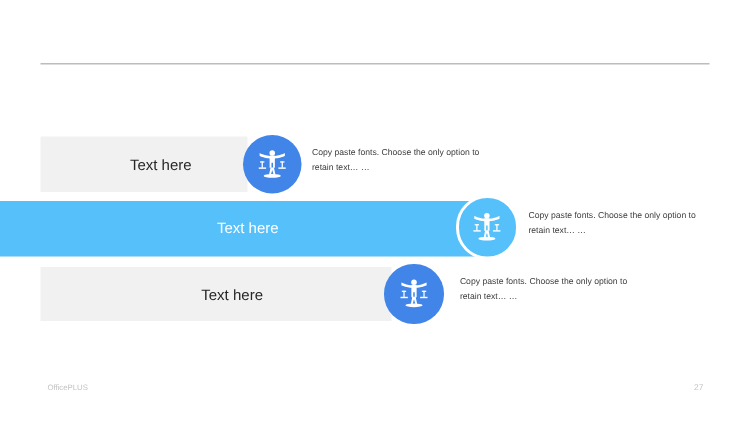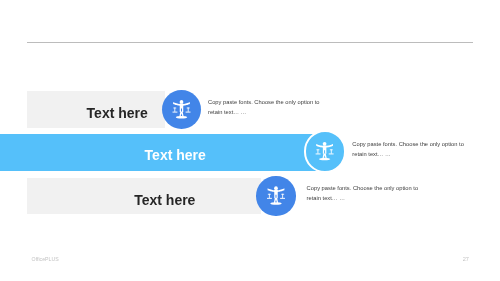--- a/index.html
+++ b/index.html
@@ -7,21 +7,21 @@
   body{width:500px;height:281px;overflow:hidden;
        font-family:"Liberation Sans",sans-serif;
        -webkit-font-smoothing:antialiased;}
   .slide{position:relative;width:500px;height:281px;background:#fff;overflow:hidden;}
   .divider{position:absolute;left:27px;top:42px;width:446px;height:1px;background:#bcbcbc;}
 
   .panel{position:absolute;}
   .panel.grey{background:#f1f1f1;}
   .panel.blue{background:#55c0fa;}
 
-  .label{position:absolute;font-weight:bold;font-size:14px;color:#262626;white-space:nowrap;}
+  .label{position:absolute;font-weight:normal;font-size:10px;color:#262626;white-space:nowrap;}
   .label.white{color:#ffffff;}
 
   .circle{position:absolute;border-radius:50%;box-sizing:border-box;}
   .circle.dark{background:#4285e8;}
   .circle.light{background:#55c0fa;border:2px solid #ffffff;}
   .circle svg{display:block;position:absolute;left:0;top:0;}
   .circle.light svg{left:-2px;top:-2px;}
 
   .body-text{position:absolute;font-size:5.75px;color:#3d3d3d;line-height:9.8px;white-space:pre-line;}
 

